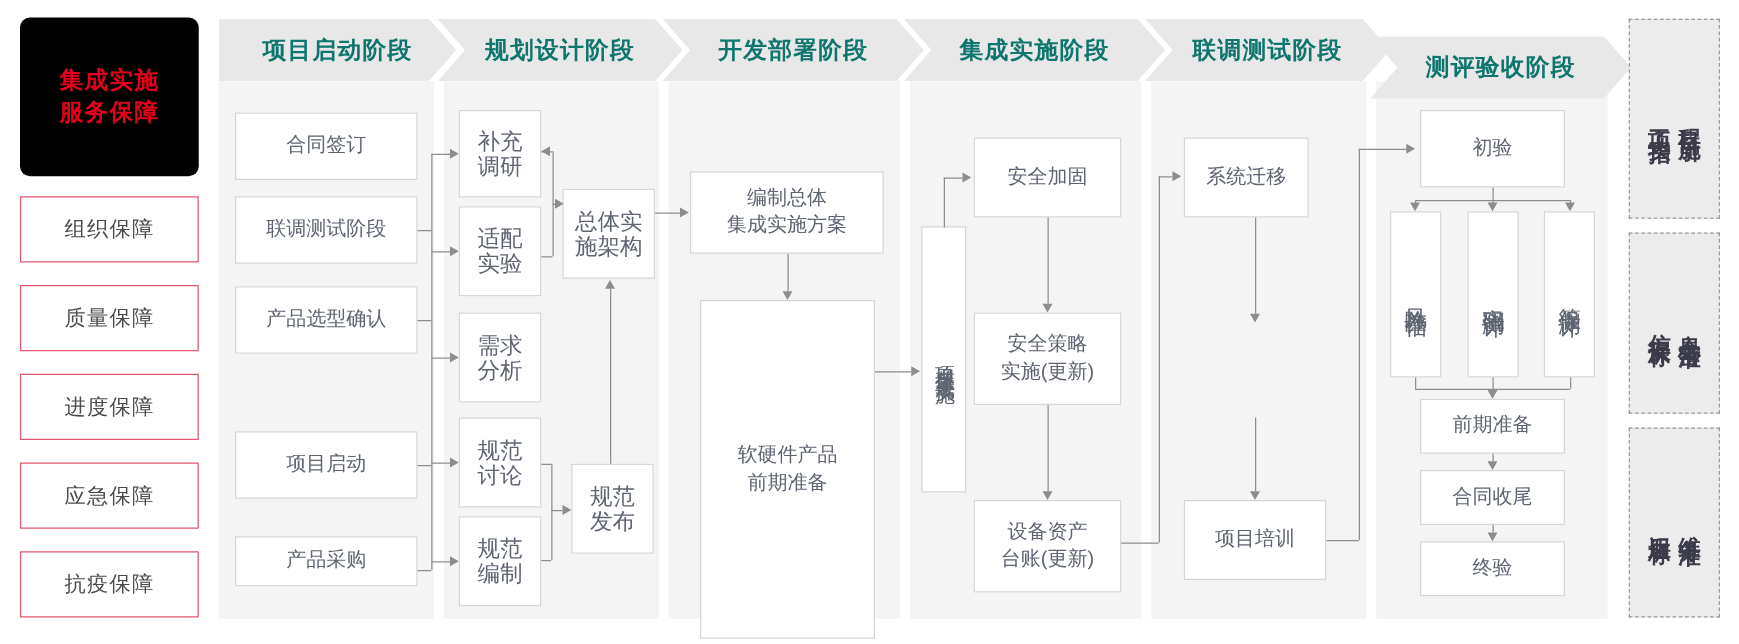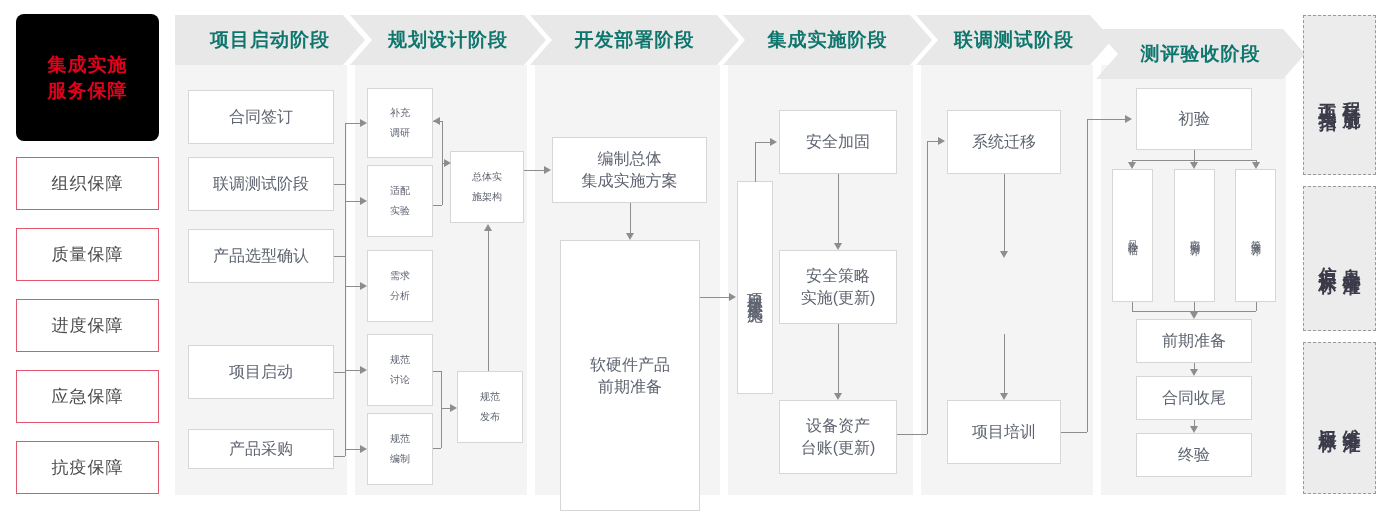--- a/index.html
+++ b/index.html
@@ -70,21 +70,21 @@
     background:#ffffff;
     border:1px solid #d6d6d6;
     color:#5e6470;
     font-size:16px;
     line-height:22px;
     display:flex;
     align-items:center;
     justify-content:center;
     text-align:center;
   }
-  .node.small{font-size:10px;line-height:20px;}
+  .node.small{font-size:18px;line-height:20px;}
   .node.vert{
     writing-mode:vertical-rl;
     text-orientation:upright;
     letter-spacing:2px;
     line-height:26px;
   }
 
   
   .ln{background:#8d8d8d;position:absolute;}
   .lnh{height:1px;}
@@ -249,21 +249,21 @@
   </div>
   <div class="abs node" style="left:779px;top:250px;width:118px;height:74px;">
     <span style="white-space:pre-line;">安全策略
 实施(更新)</span>
   </div>
   <div class="abs node" style="left:779px;top:400px;width:118px;height:74px;">
     <span style="white-space:pre-line;">设备资产
 台账(更新)</span>
   </div>
 
-  <div class="abs node" style="left:947px;top:110px;width:114px;height:64px;">
+  <div class="abs node" style="left:947px;top:110px;width:100px;height:64px;">
     <span>系统迁移</span>
   </div>
   <div class="abs node" style="left:947px;top:400px;width:114px;height:64px;">
     <span>项目培训</span>
   </div>
 
   <div class="abs node" style="left:1136px;top:88px;width:116px;height:62px;">
     <span>初验</span>
   </div>
   <div class="abs node vert small" style="left:1112px;top:169px;width:41px;height:133px;">

